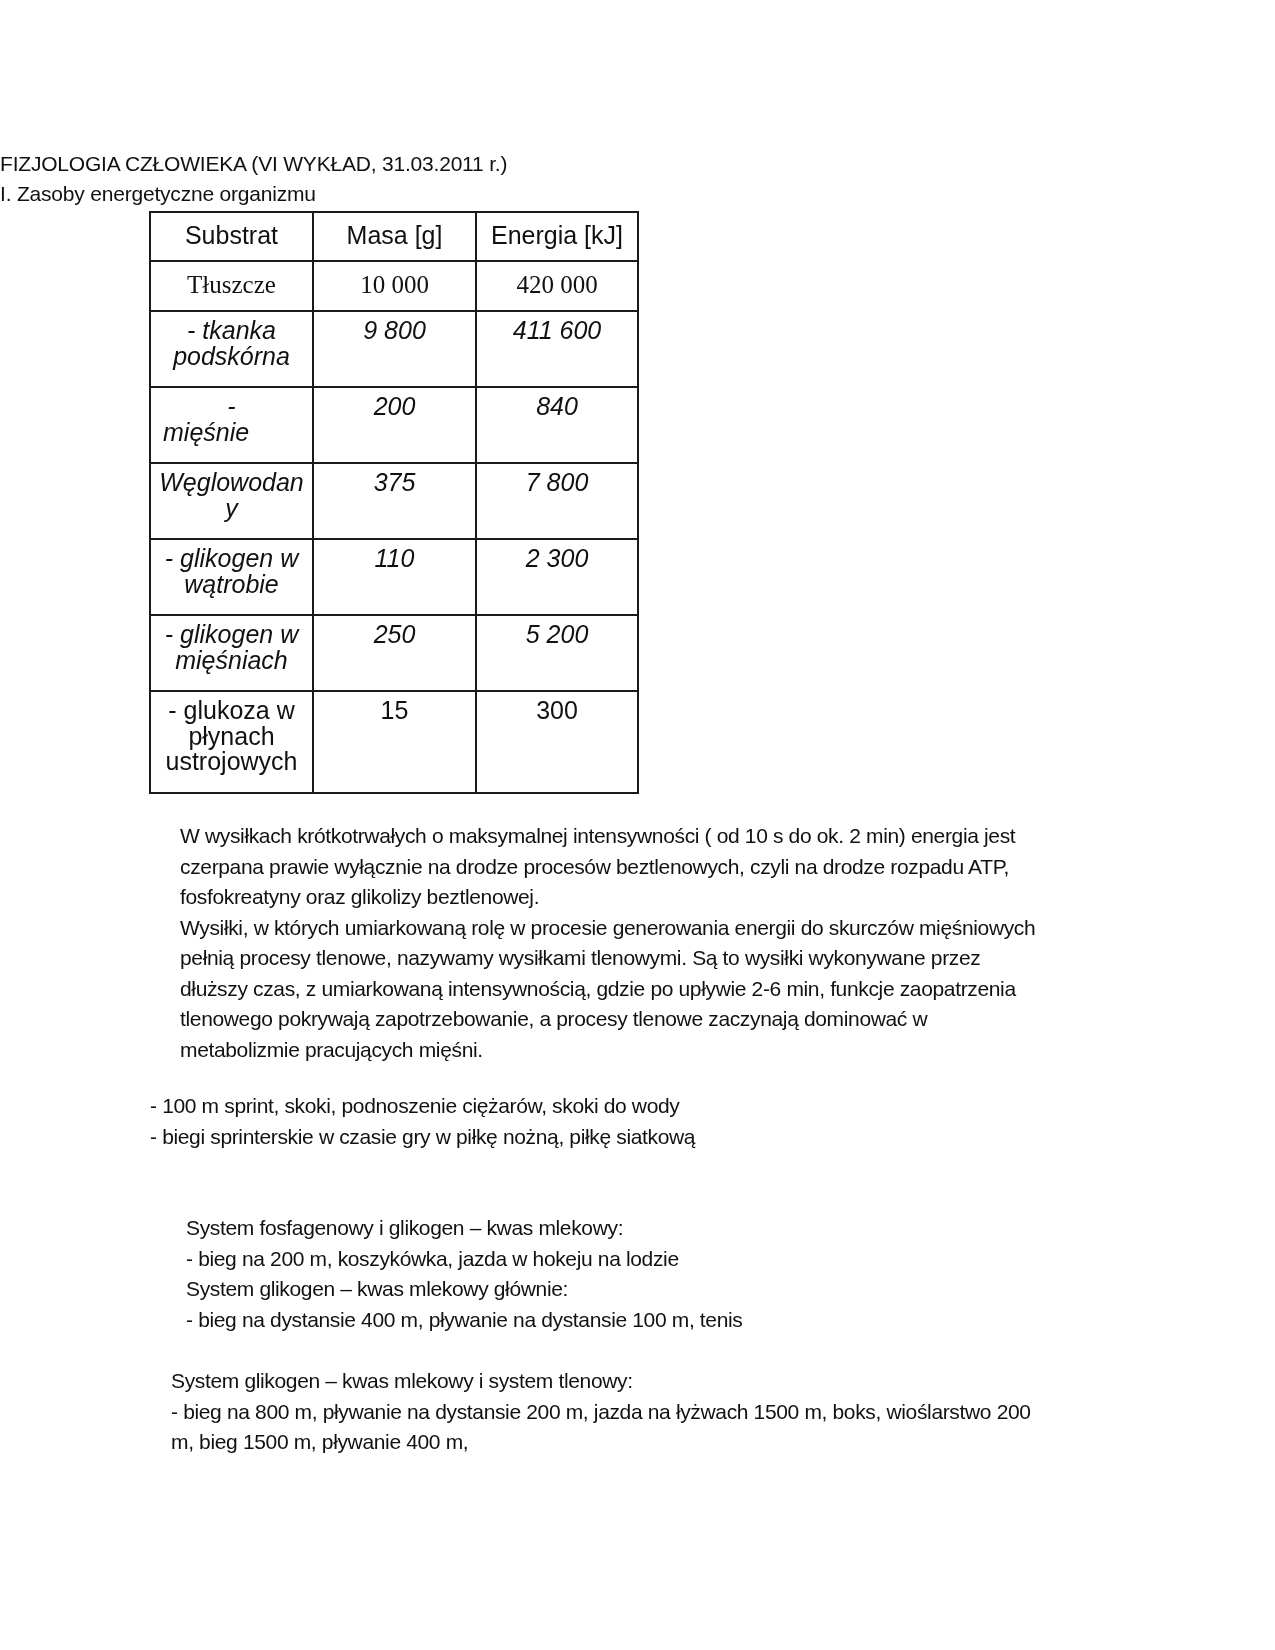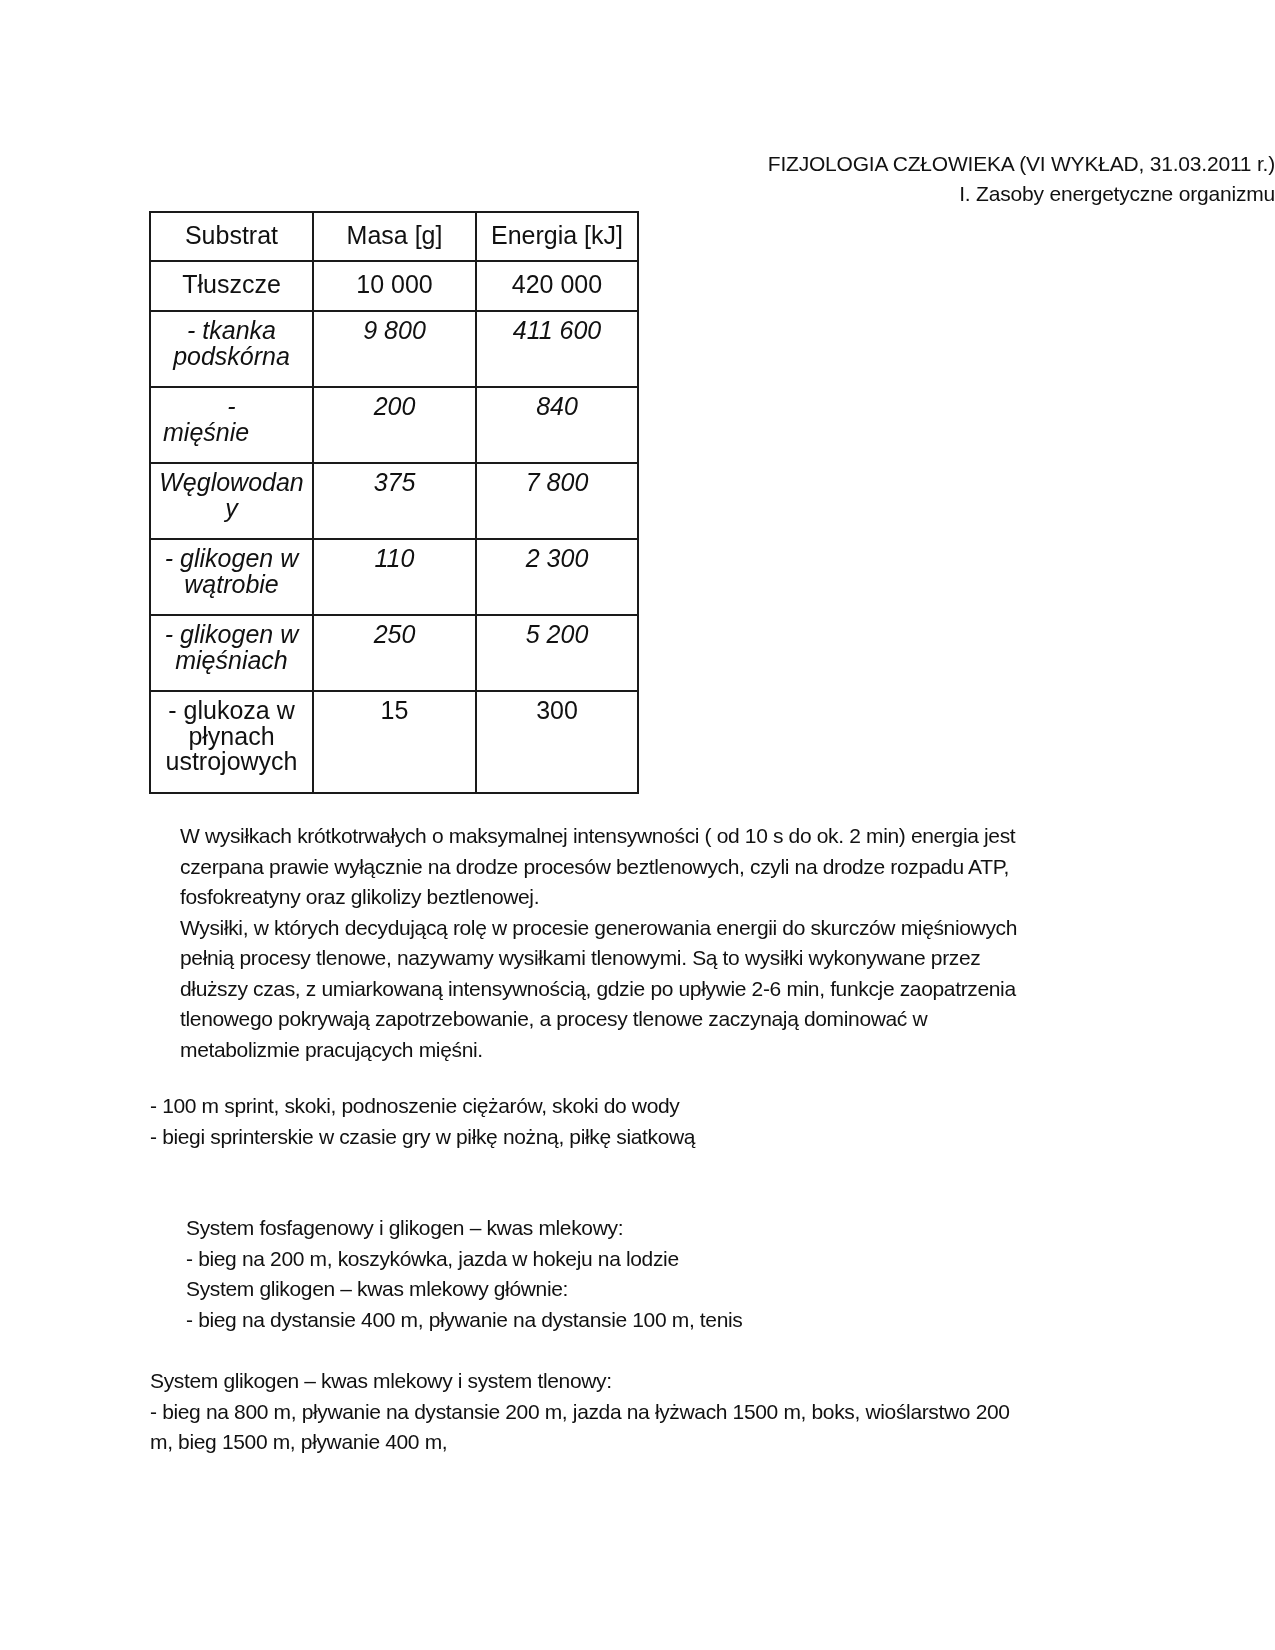--- a/index.html
+++ b/index.html
@@ -1,54 +1,54 @@
 <!DOCTYPE html>
 <html><head>
 <meta charset="utf-8">
 <style>
   html, body { margin: 0; padding: 0; background: #ffffff; }
   body {
     width: 1275px; height: 1650px; position: relative; overflow: hidden;
     font-family: "Liberation Sans", sans-serif; color: #111111;
   }
   .title {
-    position: absolute; left: 0; width: 1275px; text-align: right;
+    position: absolute; left: 0; width: 1275px; text-align: left;
     font-size: 21px; line-height: 30px; letter-spacing: -0.2px;
   }
   .title1 { top: 149px; }
   .title2 { top: 179px; }
 
   table.energy {
     position: absolute; left: 149px; top: 211px;
     border-collapse: collapse; table-layout: fixed;
     font-size: 25px;
   }
   table.energy td {
     border: 2px solid #1a1a1a; text-align: center; vertical-align: top;
     padding: 6px 4px 0 4px; line-height: 25.5px; box-sizing: border-box;
   }
   col.c1 { width: 163px; }
   col.c2 { width: 163px; }
   col.c3 { width: 162px; }
   tr.h49 td { height: 49px; padding-top: 10px; }
-  tr.h50 td { height: 50px; padding-top: 10px; }
+  tr.h50 td { height: 50px; padding-top: 10px; font-family: Liberation Serif, serif; }
   tr.h76 td { height: 76px; font-style: italic; }
   tr.h102 td { height: 102px; }
   .left-dash { display: block; }
   .cell-left { display: block; text-align: left; padding-left: 8px; }
 
   .text-block {
     position: absolute; left: 150px; width: 1000px;
     font-size: 21px; line-height: 30.5px; letter-spacing: -0.35px;
   }
   .text-block .line { display: block; white-space: nowrap; height: 30.5px; }
   .para1 { top: 821px; margin-left: 30px; }
   .sec1 { top: 1091px; }
   .sec2 { top: 1213px; margin-left: 36px; }
-  .sec3 { top: 1366px; }
+  .sec3 { top: 1366px; margin-left: 21px; }
 </style>
 </head>
 <body>
 
 <div class="title title1">FIZJOLOGIA  CZŁOWIEKA (VI WYKŁAD, 31.03.2011 r.)</div>
 <div class="title title2">I. Zasoby energetyczne organizmu</div>
 
 <table class="energy">
   <colgroup>
       <col class="c1">
@@ -115,21 +115,21 @@
     <td>15</td>
     <td>300</td>
   </tr>
 </tbody>
   </table>
 
 <div class="text-block para1">
   <span class="line">W wysiłkach krótkotrwałych o maksymalnej intensywności ( od 10 s do ok. 2 min) energia jest</span>
   <span class="line">czerpana prawie wyłącznie na drodze procesów beztlenowych, czyli na drodze rozpadu ATP,</span>
   <span class="line">fosfokreatyny oraz glikolizy beztlenowej.</span>
-  <span class="line">Wysiłki, w których decydującą rolę w procesie generowania energii do skurczów mięśniowych</span>
+  <span class="line">Wysiłki, w których umiarkowaną rolę w procesie generowania energii do skurczów mięśniowych</span>
   <span class="line">pełnią procesy tlenowe, nazywamy wysiłkami tlenowymi. Są to wysiłki wykonywane przez</span>
   <span class="line">dłuższy czas, z umiarkowaną intensywnością, gdzie po upływie 2-6 min, funkcje zaopatrzenia</span>
   <span class="line">tlenowego pokrywają  zapotrzebowanie, a procesy tlenowe zaczynają dominować w</span>
   <span class="line">metabolizmie pracujących mięśni.</span>
 </div>
 
 <div class="text-block sec1">
   <span class="line">- 100 m sprint, skoki, podnoszenie ciężarów, skoki do wody</span>
   <span class="line">- biegi sprinterskie w czasie gry w piłkę nożną, piłkę siatkową</span>
 </div>

